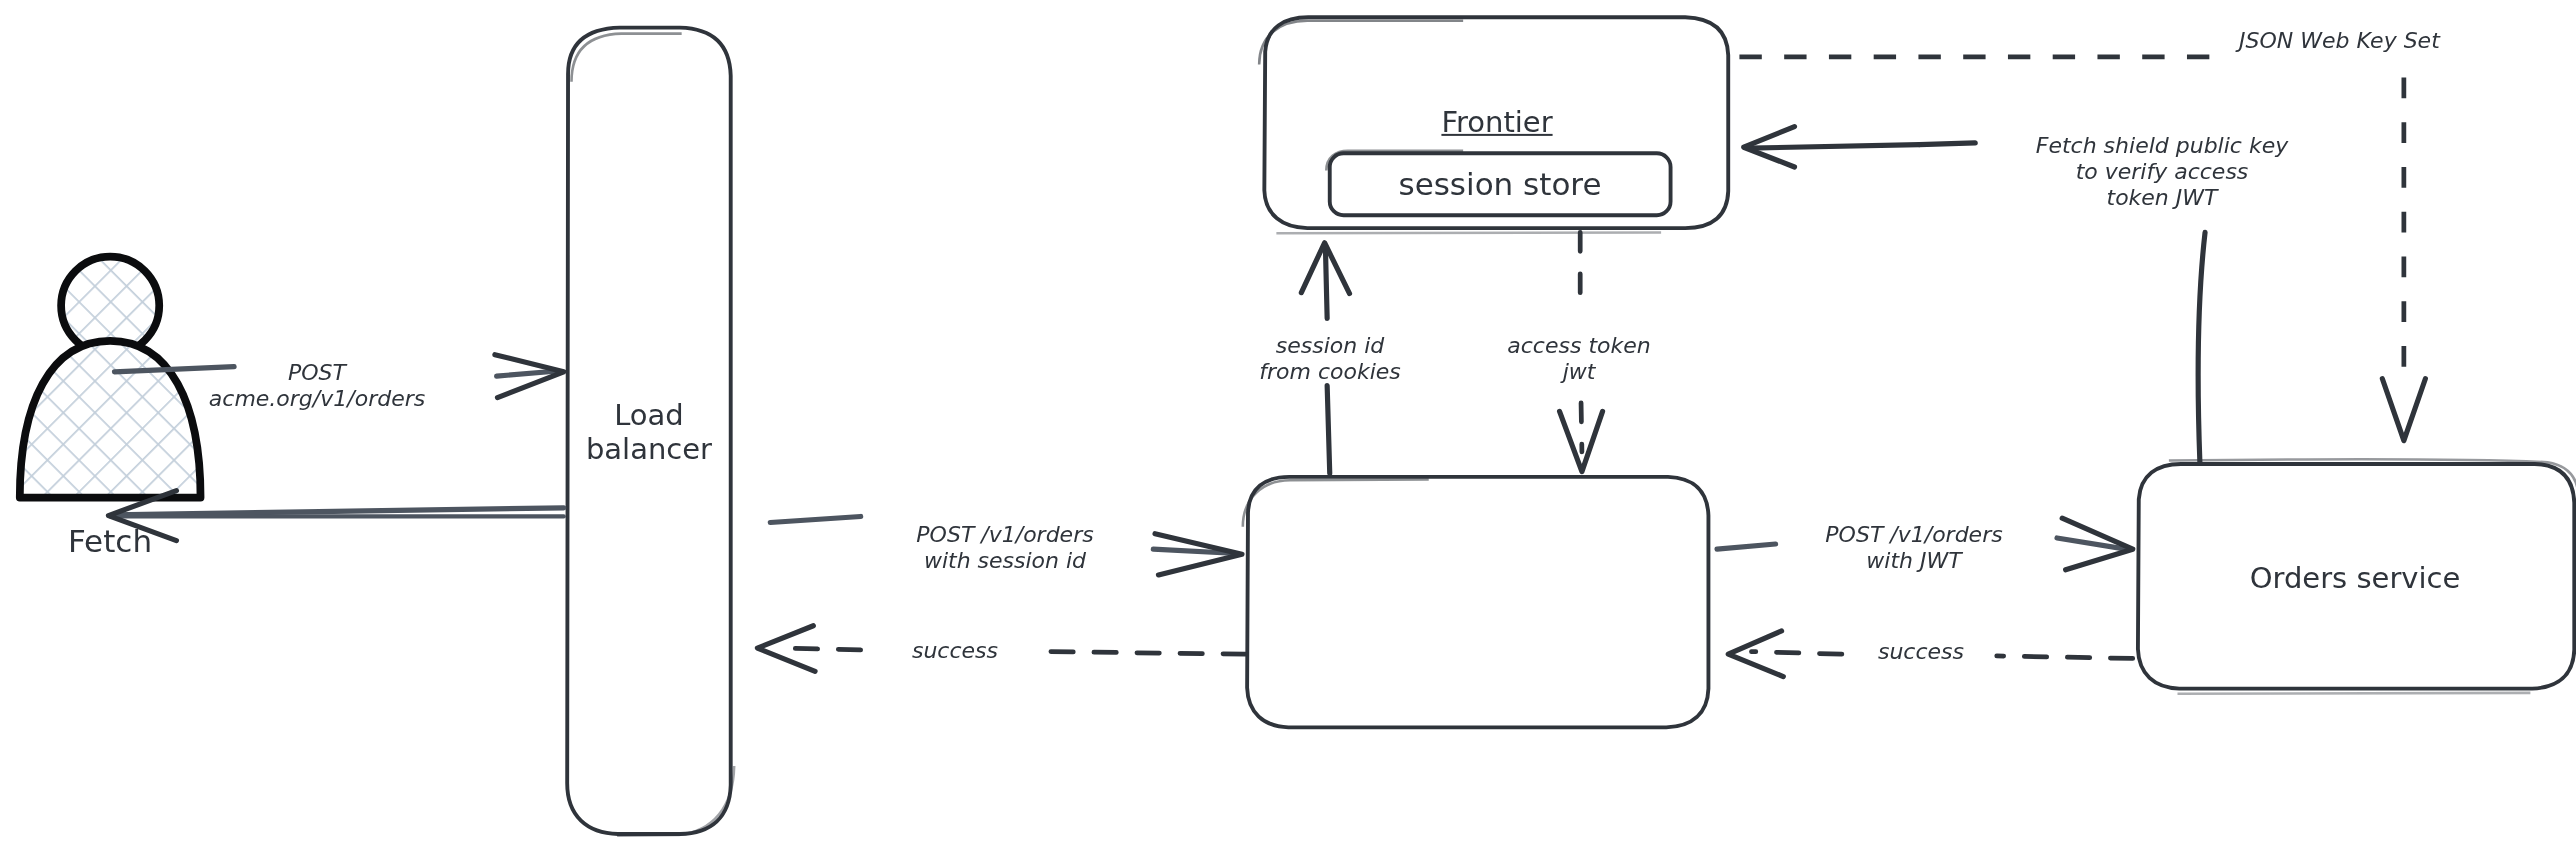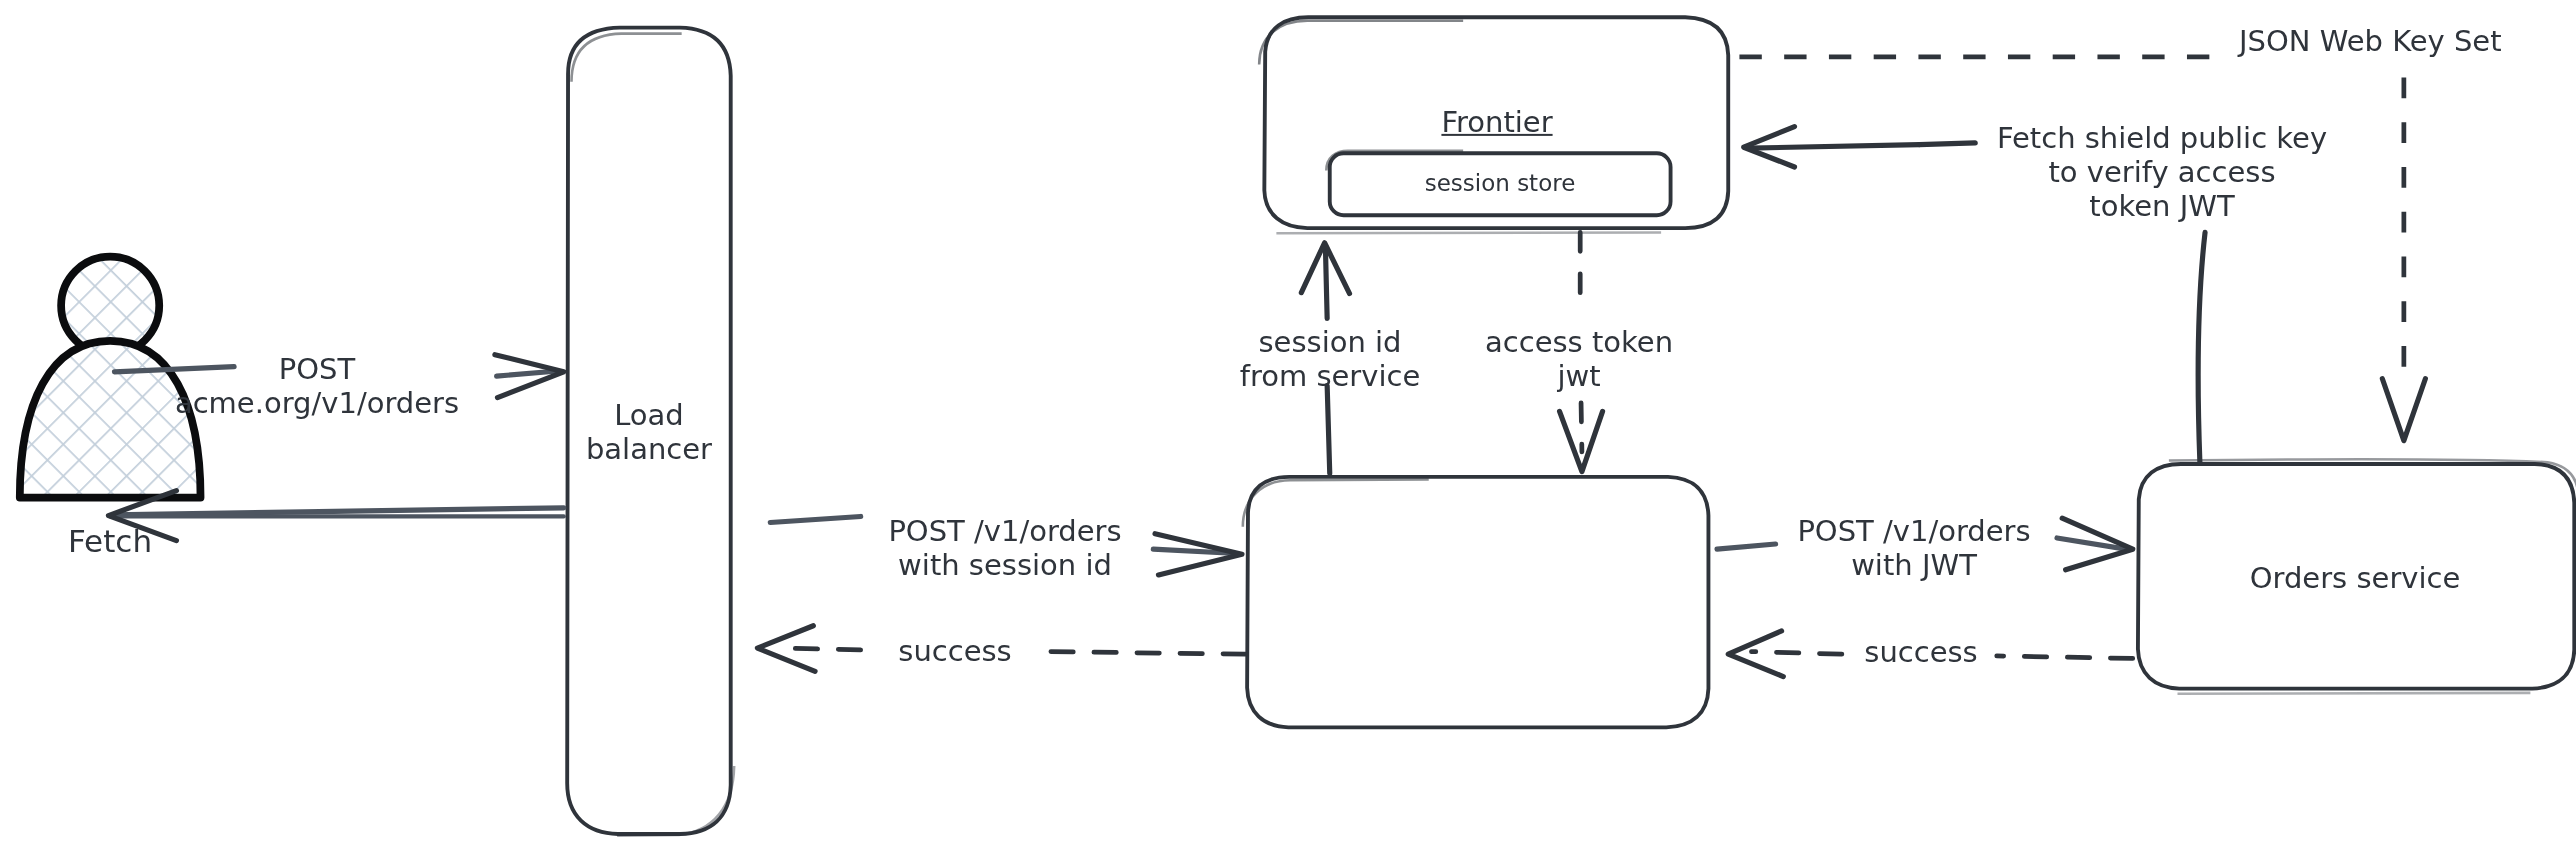--- a/index.html
+++ b/index.html
@@ -33,24 +33,25 @@
     font-family: "DejaVu Sans", sans-serif;
     text-align: center;
     white-space: pre;
     line-height: 1.18;
     pointer-events: none;
   }
   .node-label {
     font-size: 29px;
   }
   .node-label.small {
-    font-size: 23px;
+    font-size: 31px;
   }
   .edge-label {
-    font-size: 29px;
+    font-size: 22px;
+    font-style: italic;
   }
   .label-center {
     transform: translate(-50%, -50%);
   }
 </style>
 </head>
 <body>
 
 <div id="diagram-root">
 
@@ -182,21 +183,21 @@
 
   <div class="edge-label label-center" style="left:317px; top:386px;">POST
 acme.org/v1/orders</div>
 
   <div class="edge-label label-center" style="left:1005px; top:548px;">POST /v1/orders
 with session id</div>
 
   <div class="edge-label label-center" style="left:955px; top:651px;">success</div>
 
   <div class="edge-label label-center" style="left:1330px; top:359px;">session id
-from service</div>
+from cookies</div>
 
   <div class="edge-label label-center" style="left:1579px; top:359px;">access token
 jwt</div>
 
   <div class="edge-label label-center" style="left:1914px; top:548px;">POST /v1/orders
 with JWT</div>
 
   <div class="edge-label label-center" style="left:1921px; top:652px;">success</div>
 
   <div class="edge-label label-center" style="left:2162px; top:172px;">Fetch shield public key

